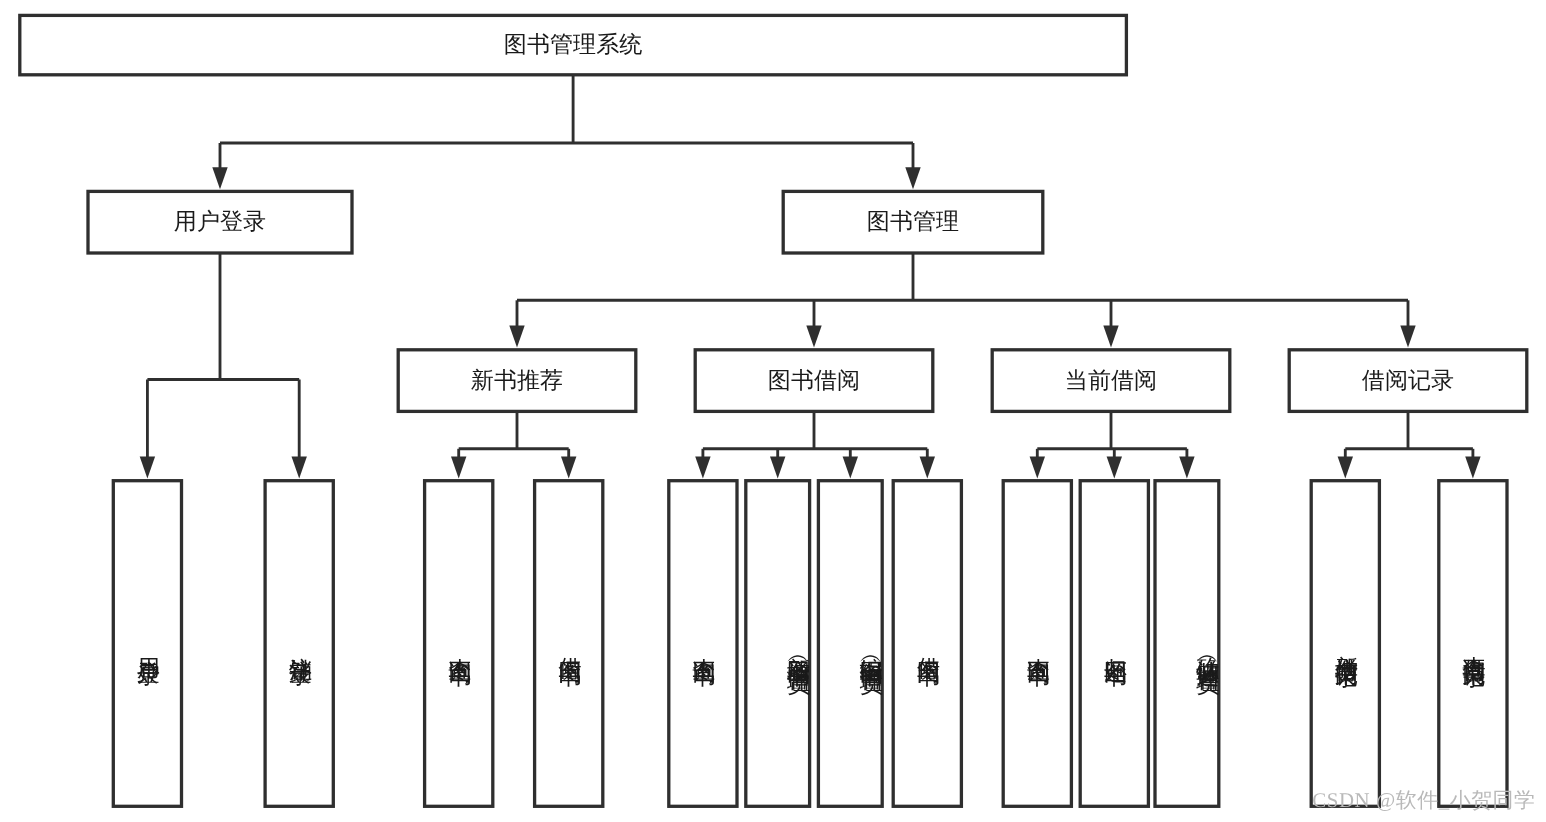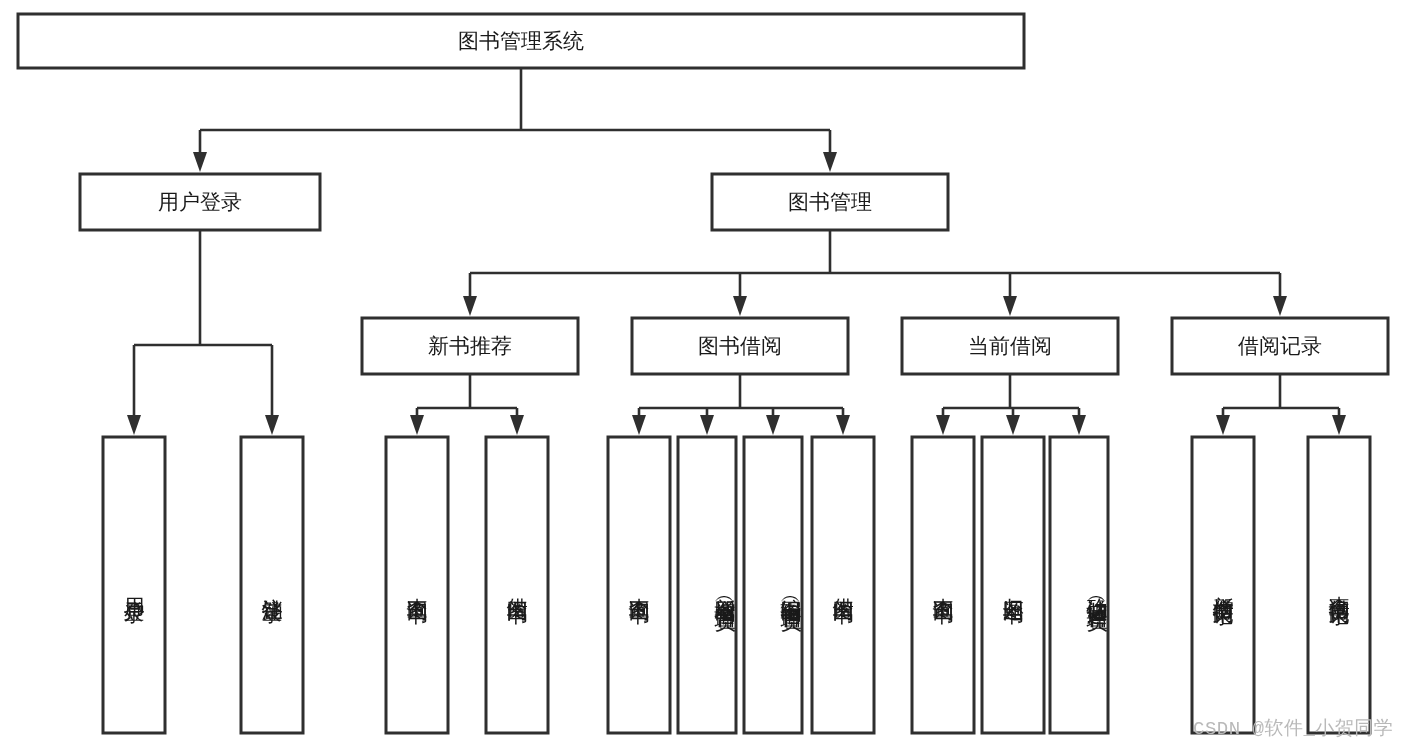--- a/index.html
+++ b/index.html
@@ -61,21 +61,21 @@
     align-items: flex-start;
     justify-content: center;
     white-space: nowrap;
     pointer-events: none;
   }
   .vlabel.center-v {
     align-items: center;
   }
   .watermark {
     position: absolute;
-    font-family: Liberation Mono, monospace;
+    font-family: Liberation Serif, serif;
     font-size: 19px;
     color: #b9b9b9;
     white-space: nowrap;
     letter-spacing: 0.5px;
   }
 </style>
 </head>
 <body>
 
 <div id="diagram-root">

